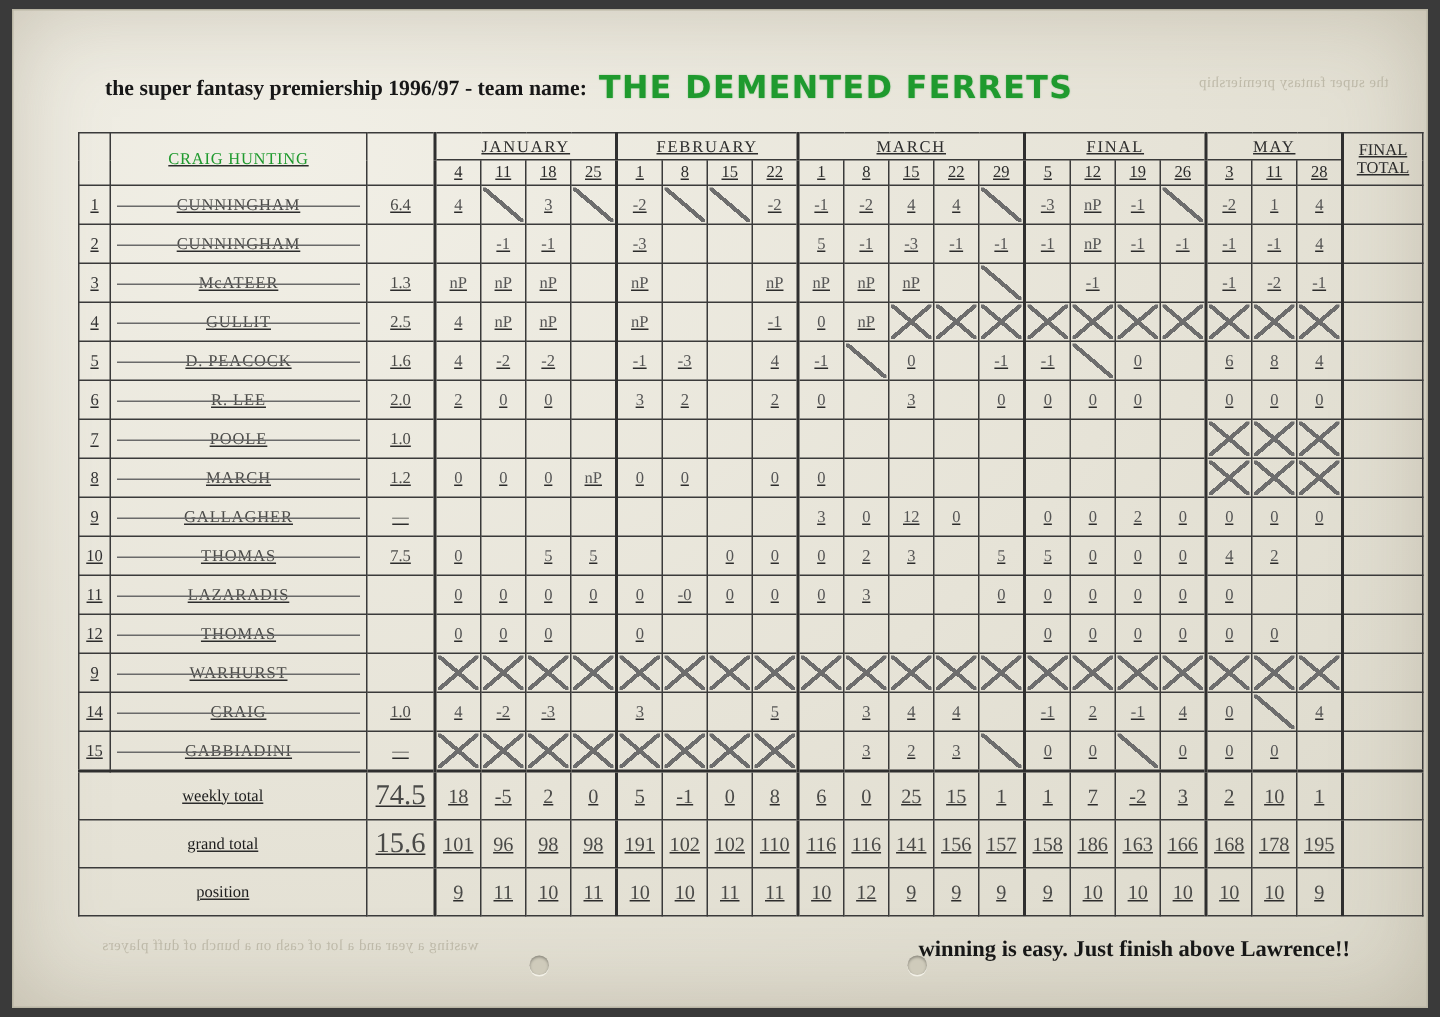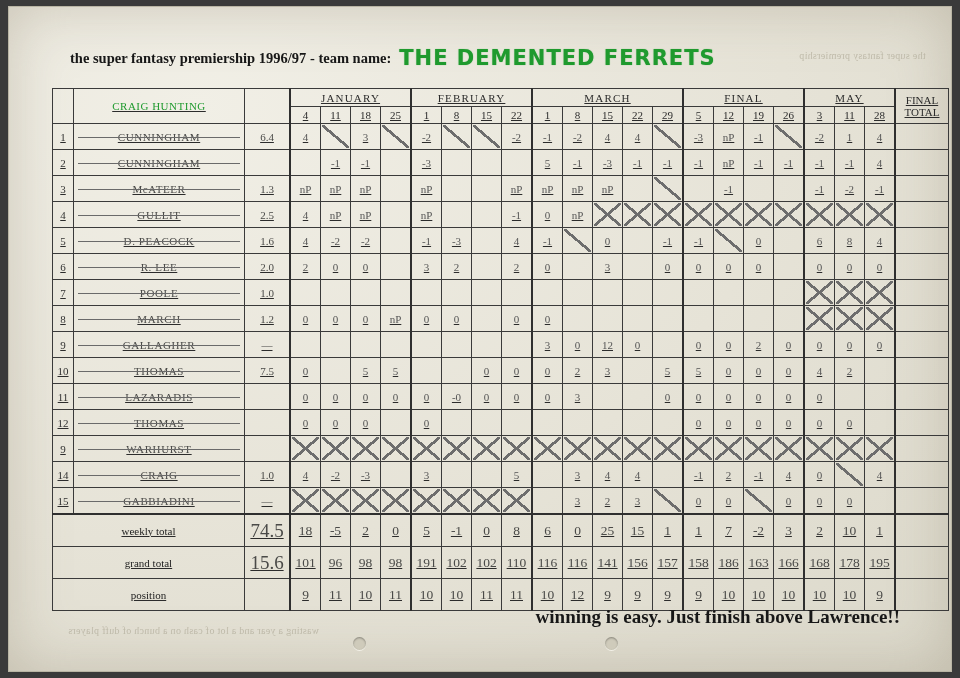--- a/index.html
+++ b/index.html
@@ -38,21 +38,21 @@
     position:absolute;left:62px;top:38px;width:830px;height:26px;
     font-weight:bold;font-size:14.5px;color:#171717;white-space:nowrap;
   }
   .title .green{
     font-family:"DejaVu Sans", sans-serif;
     color:#1f9a2e;font-size:21px;font-weight:bold;letter-spacing:1px;
     position:relative;top:2px;margin-left:8px;
     text-shadow:0 0 1px rgba(31,154,46,.6);
   }
   .footer{
-    position:absolute;right:52px;bottom:44px;font-weight:bold;font-size:19px;color:#171717;
+    position:absolute;right:52px;bottom:30px;font-weight:bold;font-size:15px;color:#171717;
   }
 
   
   table.grid{
     position:absolute;left:44px;top:82px;
     border-collapse:collapse;
     table-layout:fixed;
     color:#2c2c2c;
     text-decoration:underline;
   }

